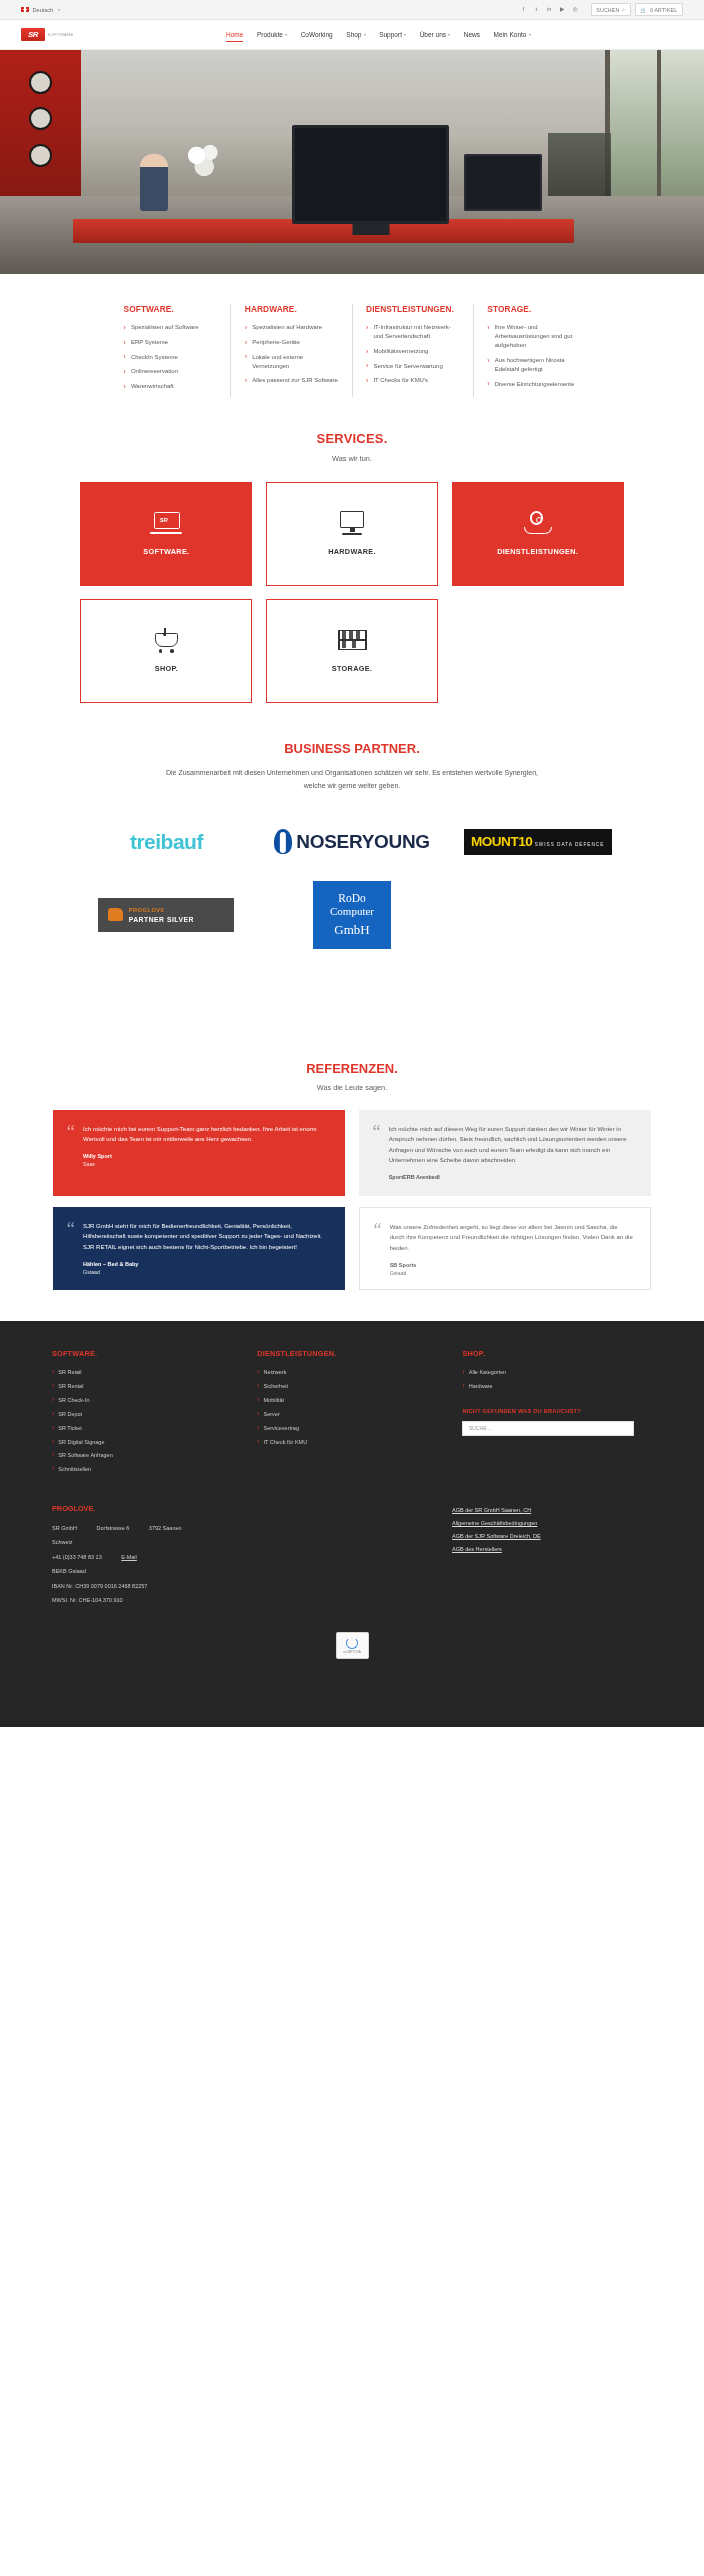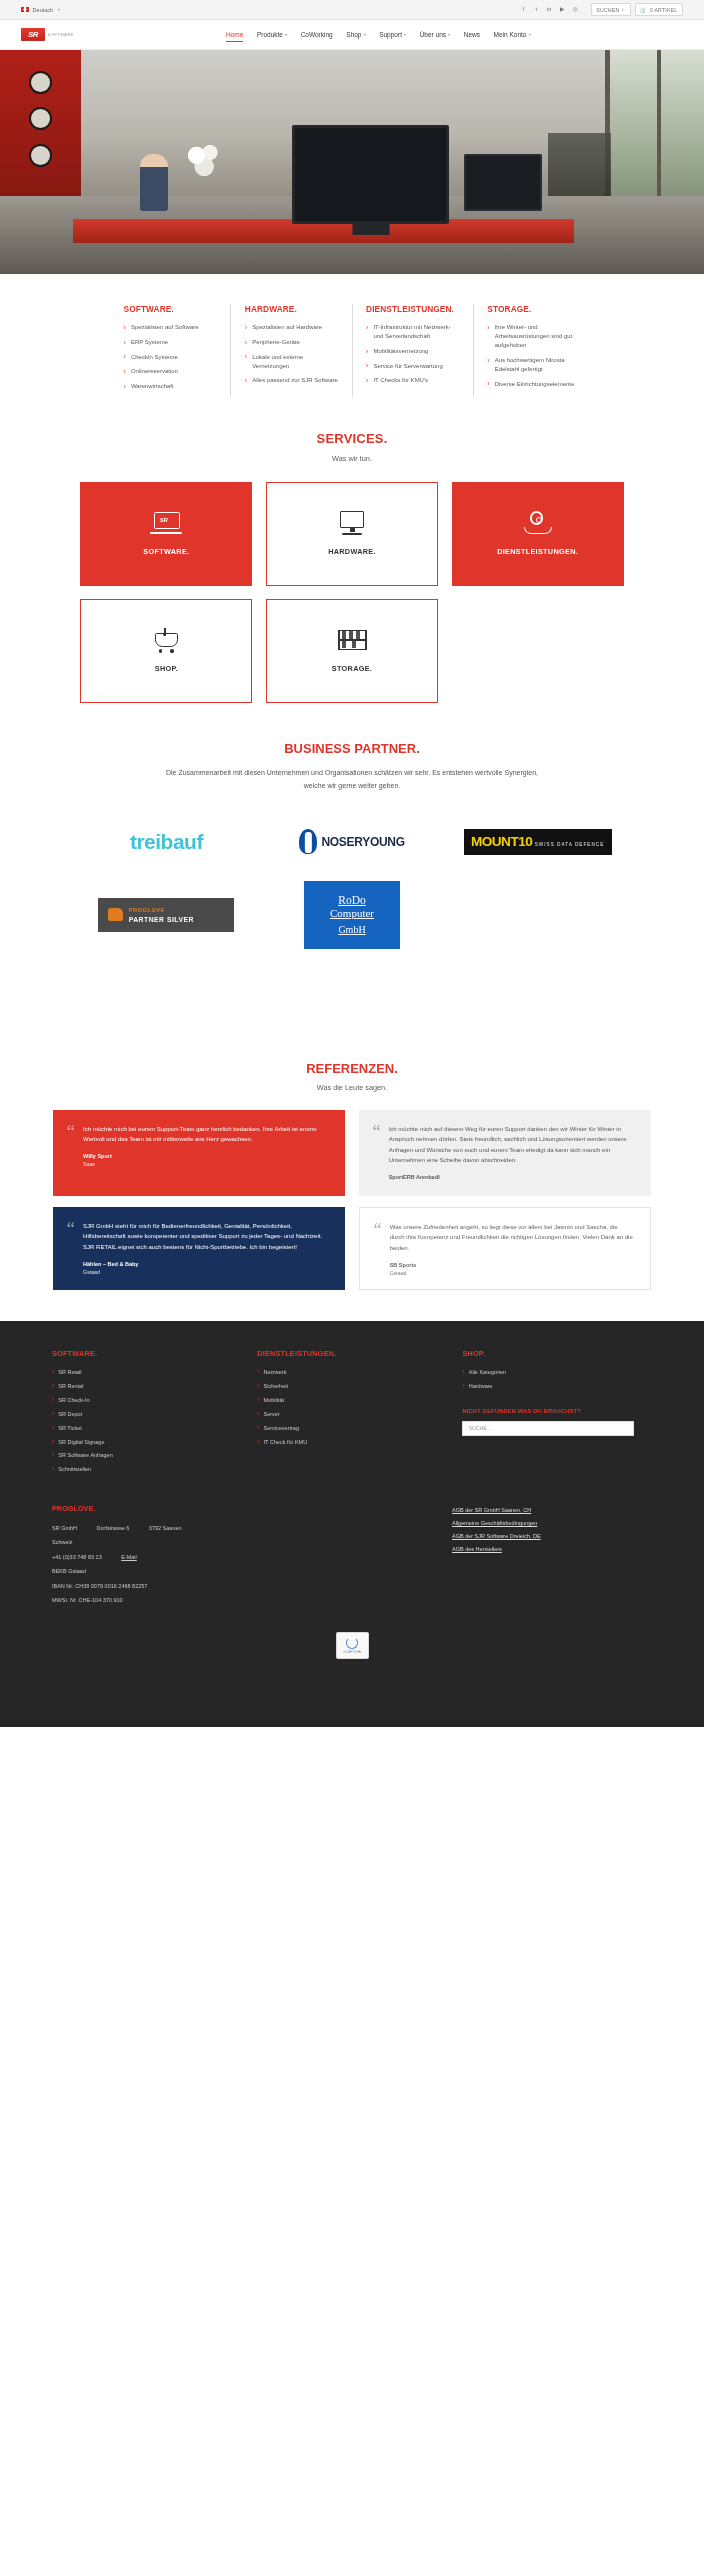--- a/index.html
+++ b/index.html
@@ -289,35 +289,35 @@
     justify-content: center;
     gap: 15.7px 13.6px;
     padding: 21px 0 15.7px 0;
   }
   .plogo { height: 57px; display: flex; align-items: center; justify-content: center; }
 
   .lg-treibauf { font-size: 21px; font-weight: bold; color: #3fc4d6; letter-spacing: -0.5px; }
   .lg-noser { display:flex; align-items:center; gap:4.2px; }
   .lg-noser .fig { width: 18px; height: 25px; background:#0b4ea2; border-radius: 50% 50% 40% 40%; position:relative; }
   .lg-noser .fig:after{content:"";position:absolute;left:50%;transform:translateX(-50%);top:2.1px;width:6.3px;height:21px;background:#fff;border-radius:3.1px;}
-  .lg-noser .txt { font-size: 12px; font-weight: bold; color:#1b2a4a; letter-spacing:-0.3px;}
+  .lg-noser .txt { font-size: 19px; font-weight: bold; color:#1b2a4a; letter-spacing:-0.3px;}
   .lg-dtf { text-align:center; }
   .lg-dtf .c { width: 21px; height: 21px; border: 3.7px solid #f5a800; border-radius: 50%; border-right-color: transparent; margin: 0 auto 3.1px auto; transform: rotate(-35deg); }
   .lg-dtf .t { font-size: 10px; font-weight: bold; color:#111; letter-spacing:-0.3px;}
   .lg-mount10 { background:#111; padding: 5.2px 7.3px; text-align:center; }
   .lg-mount10 .m { font-size: 13.6px; font-weight: bold; color:#f7d000; letter-spacing:-0.5px;}
   .lg-mount10 .sub { font-size: 4.7px; color:#e9e9e9; letter-spacing:1px; margin-top:2.1px;}
   .lg-grenke { font-size: 20px; font-weight: bold; color:#12349b; letter-spacing:-0.5px; }
   .lg-proglove { background:#4a4a4a; color:#fff; padding:7.3px 9.4px; display:flex; align-items:center; gap:5.2px; width: 136px;}
   .lg-proglove .hand{width:15.7px;height:12.5px;background:#e07b20;border-radius:3.1px 5.2px 2.1px 2.1px;}
   .lg-proglove .tw{line-height:1.15; text-align:left;}
   .lg-proglove .t1{font-size:5.7px;font-weight:bold;color:#e07b20;letter-spacing:0.5px;}
   .lg-proglove .t2{font-size:6.8px;font-weight:bold;letter-spacing:0.5px;}
-  .lg-rodo { background:#1565c0; color:#fff; width: 96px; height: 68px; display:flex; flex-direction:column; align-items:center; justify-content:center; gap:1px; font-family:"Liberation Serif", serif;text-decoration:underline;}
-  .lg-rodo .r1{font-size:11.5px;} .lg-rodo .r2{font-size:11px;} .lg-rodo .r3{font-size:10px; margin-top:4.2px;}
+  .lg-rodo { background:#1565c0; color:#fff; width: 78px; height: 68px; display:flex; flex-direction:column; align-items:center; justify-content:center; gap:1px; font-family:"Liberation Serif", serif;}
+  .lg-rodo .r1{font-size:11.5px;} .lg-rodo .r2{font-size:11px;} .lg-rodo .r3{font-size:13px; margin-top:4.2px;}
 
   
   .refs { padding: 24px 0 31px 0; text-align:center; }
   .refs h2 { font-size: 13px; color:#e0352a; font-weight:bold; }
   .refs .sub { font-size: 7.3px; color:#5d5d5d; margin-top: 7.3px; }
   .refgrid {
     display:grid;
     grid-template-columns: 292px 292px;
     justify-content:center;
     gap: 11.5px 13.6px;

